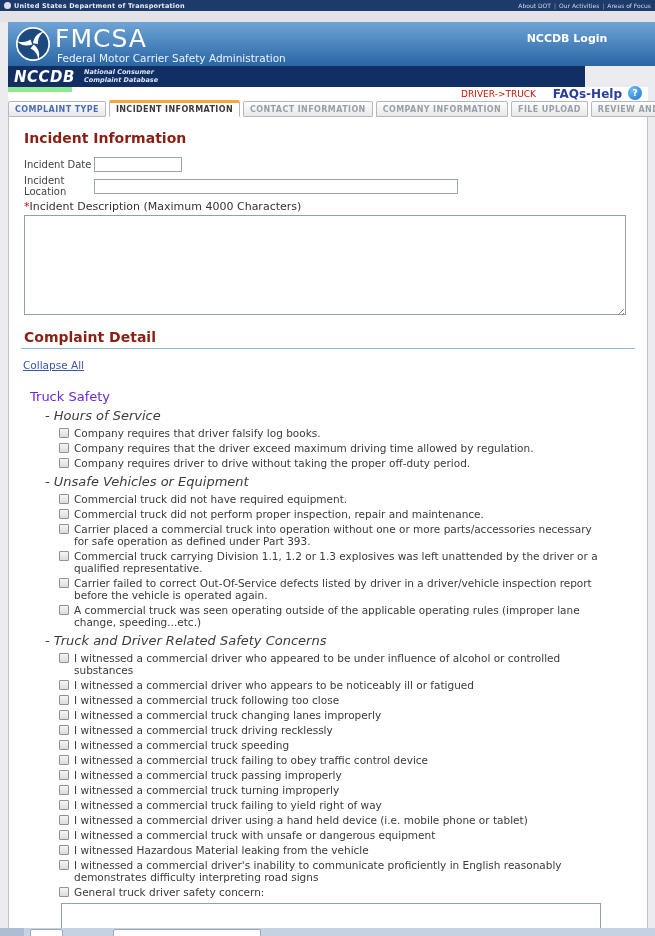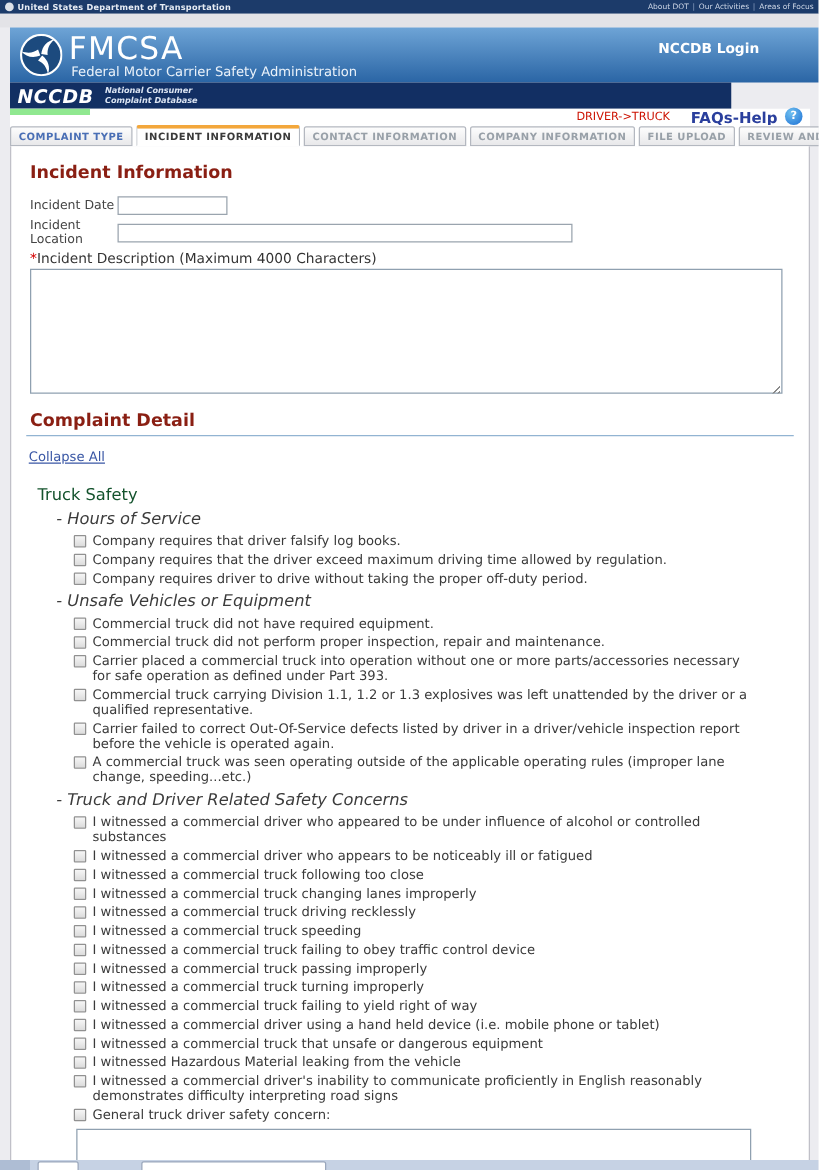--- a/index.html
+++ b/index.html
@@ -66,21 +66,21 @@
   .desc-label { font-size:11px; color:#333; margin:0 0 2px 3px; }
   .req { color:#d40000; }
   .ta-wrap { position:relative; margin:0 0 10px 3px; width:602px; }
   .ta { width:100%; height:100px; border:1px solid #8fa0b0; resize:none; font-size:10.5px; padding:2px; }
   .resize-handle { position:absolute; right:2px; bottom:4px; width:9px; height:9px;
                    background:repeating-linear-gradient(135deg, transparent 0 2px, #8a8a8a 2px 3px);
                    clip-path:polygon(100% 0, 100% 100%, 0 100%); cursor:nwse-resize; }
   .detail-title { margin-top:4px; margin-bottom:3px; }
   .blue-hr { border:0; border-top:1px solid #92b4d2; margin:0 12px 5px 0; }
   .collapse-link { font-size:10.5px; color:#3a57a5; text-decoration:underline; cursor:pointer; display:inline-block; margin-left:2px; }
-  .cat-title { font-size:13px; color:#14532d; margin:16px 0 3px 9px; }
+  .cat-title { font-size:13px; color:#6d28d9; margin:16px 0 3px 9px; }
   .group-label { font-size:13px; color:#3c3c3c; margin:4px 0 2px 24px; cursor:pointer;font-style:italic; }
   .cb-row { display:flex; align-items:flex-start; margin-left:38px; padding:2px 0 1px 0; }
   .cb { appearance:none; -webkit-appearance:none; width:10px; height:10px; border:1px solid #919191;
         background:linear-gradient(#f6f6f6,#dcdcdc); border-radius:1px; margin:1px 5px 0 0; flex:none; cursor:pointer; }
   .cb-label { font-size:10.5px; color:#3a3a3a; line-height:12px; max-width:525px; }
   .small-ta { margin:4px 0 6px 40px; width:540px; }
   .small-ta .ta { height:40px; }
 
   
   .bottomstrip { position:absolute; left:0; right:0; bottom:0; height:8px; background:#c6d2e4; }
@@ -265,21 +265,21 @@
         <div class="cb-row">
           <input type="checkbox" class="cb" style="">
           <span class="cb-label">I witnessed a commercial truck failing to yield right of way</span>
         </div>
         <div class="cb-row">
           <input type="checkbox" class="cb" style="">
           <span class="cb-label">I witnessed a commercial driver using a hand held device (i.e. mobile phone or tablet)</span>
         </div>
         <div class="cb-row">
           <input type="checkbox" class="cb" style="">
-          <span class="cb-label">I witnessed a commercial truck that unsafe or dangerous equipment</span>
+          <span class="cb-label">I witnessed a commercial truck with unsafe or dangerous equipment</span>
         </div>
         <div class="cb-row">
           <input type="checkbox" class="cb" style="">
           <span class="cb-label">I witnessed Hazardous Material leaking from the vehicle</span>
         </div>
         <div class="cb-row">
           <input type="checkbox" class="cb" style="">
           <span class="cb-label">I witnessed a commercial driver's inability to communicate proficiently in English reasonably demonstrates difficulty interpreting road signs</span>
         </div>
         <div class="cb-row">

